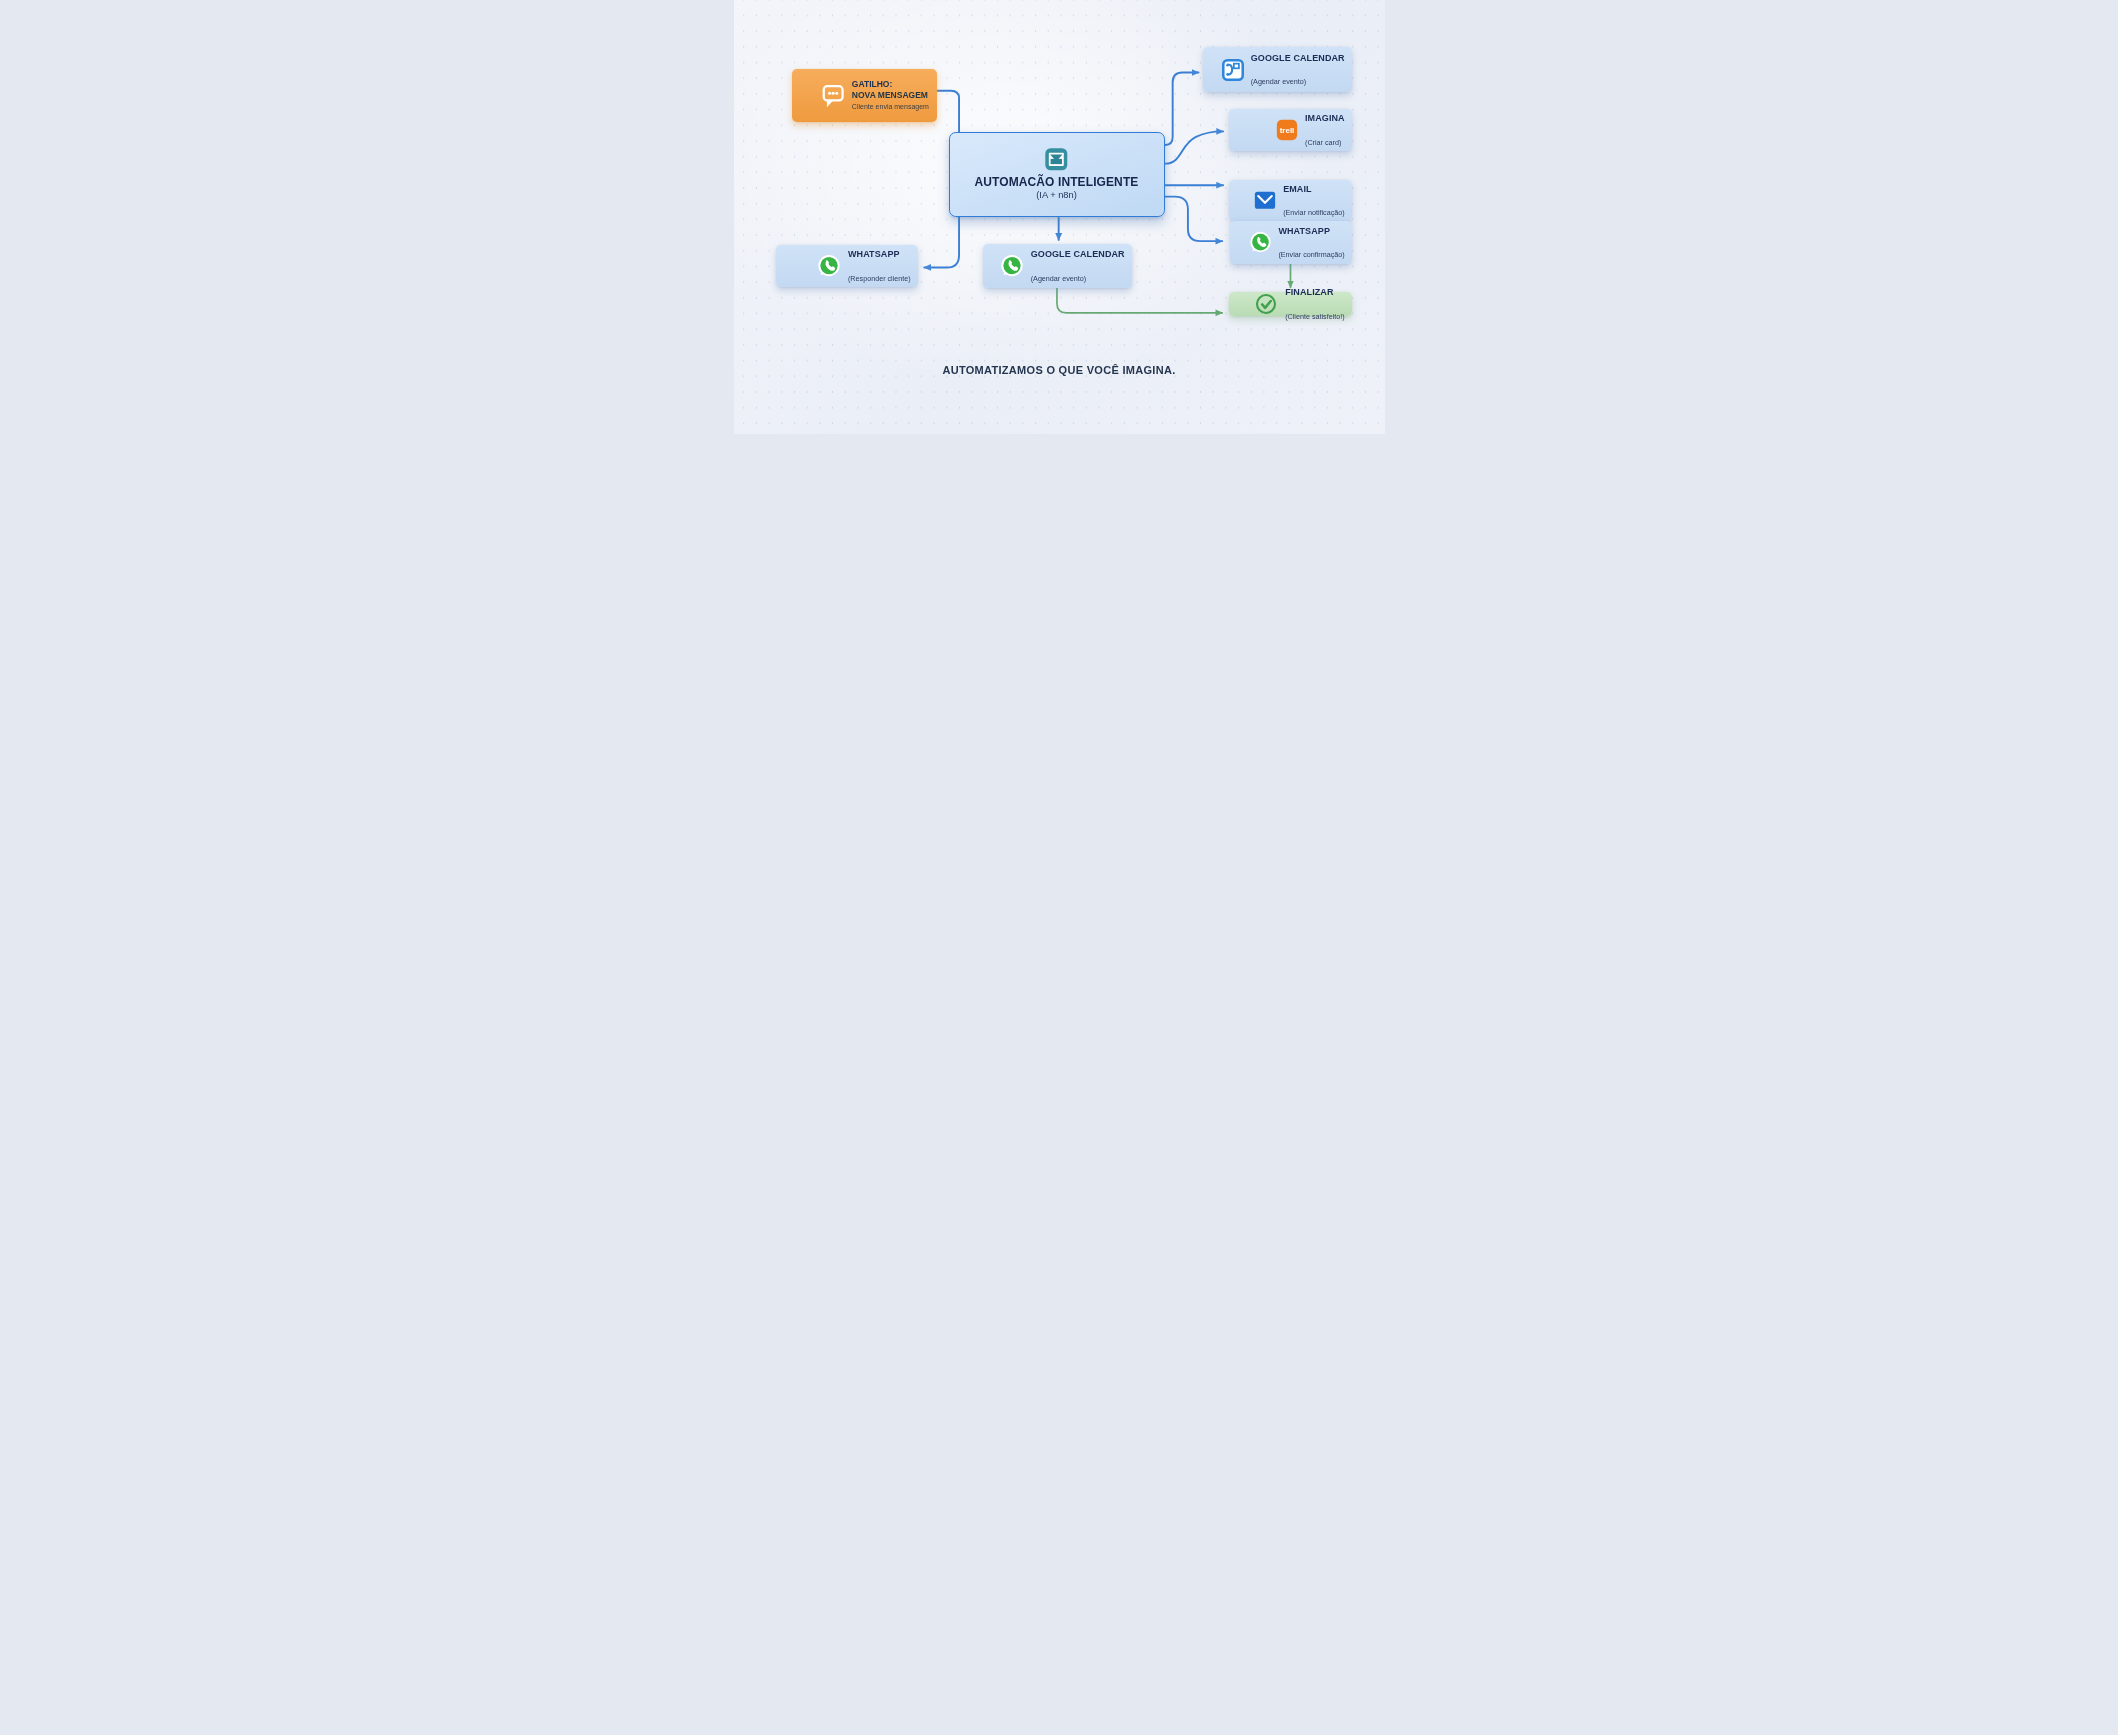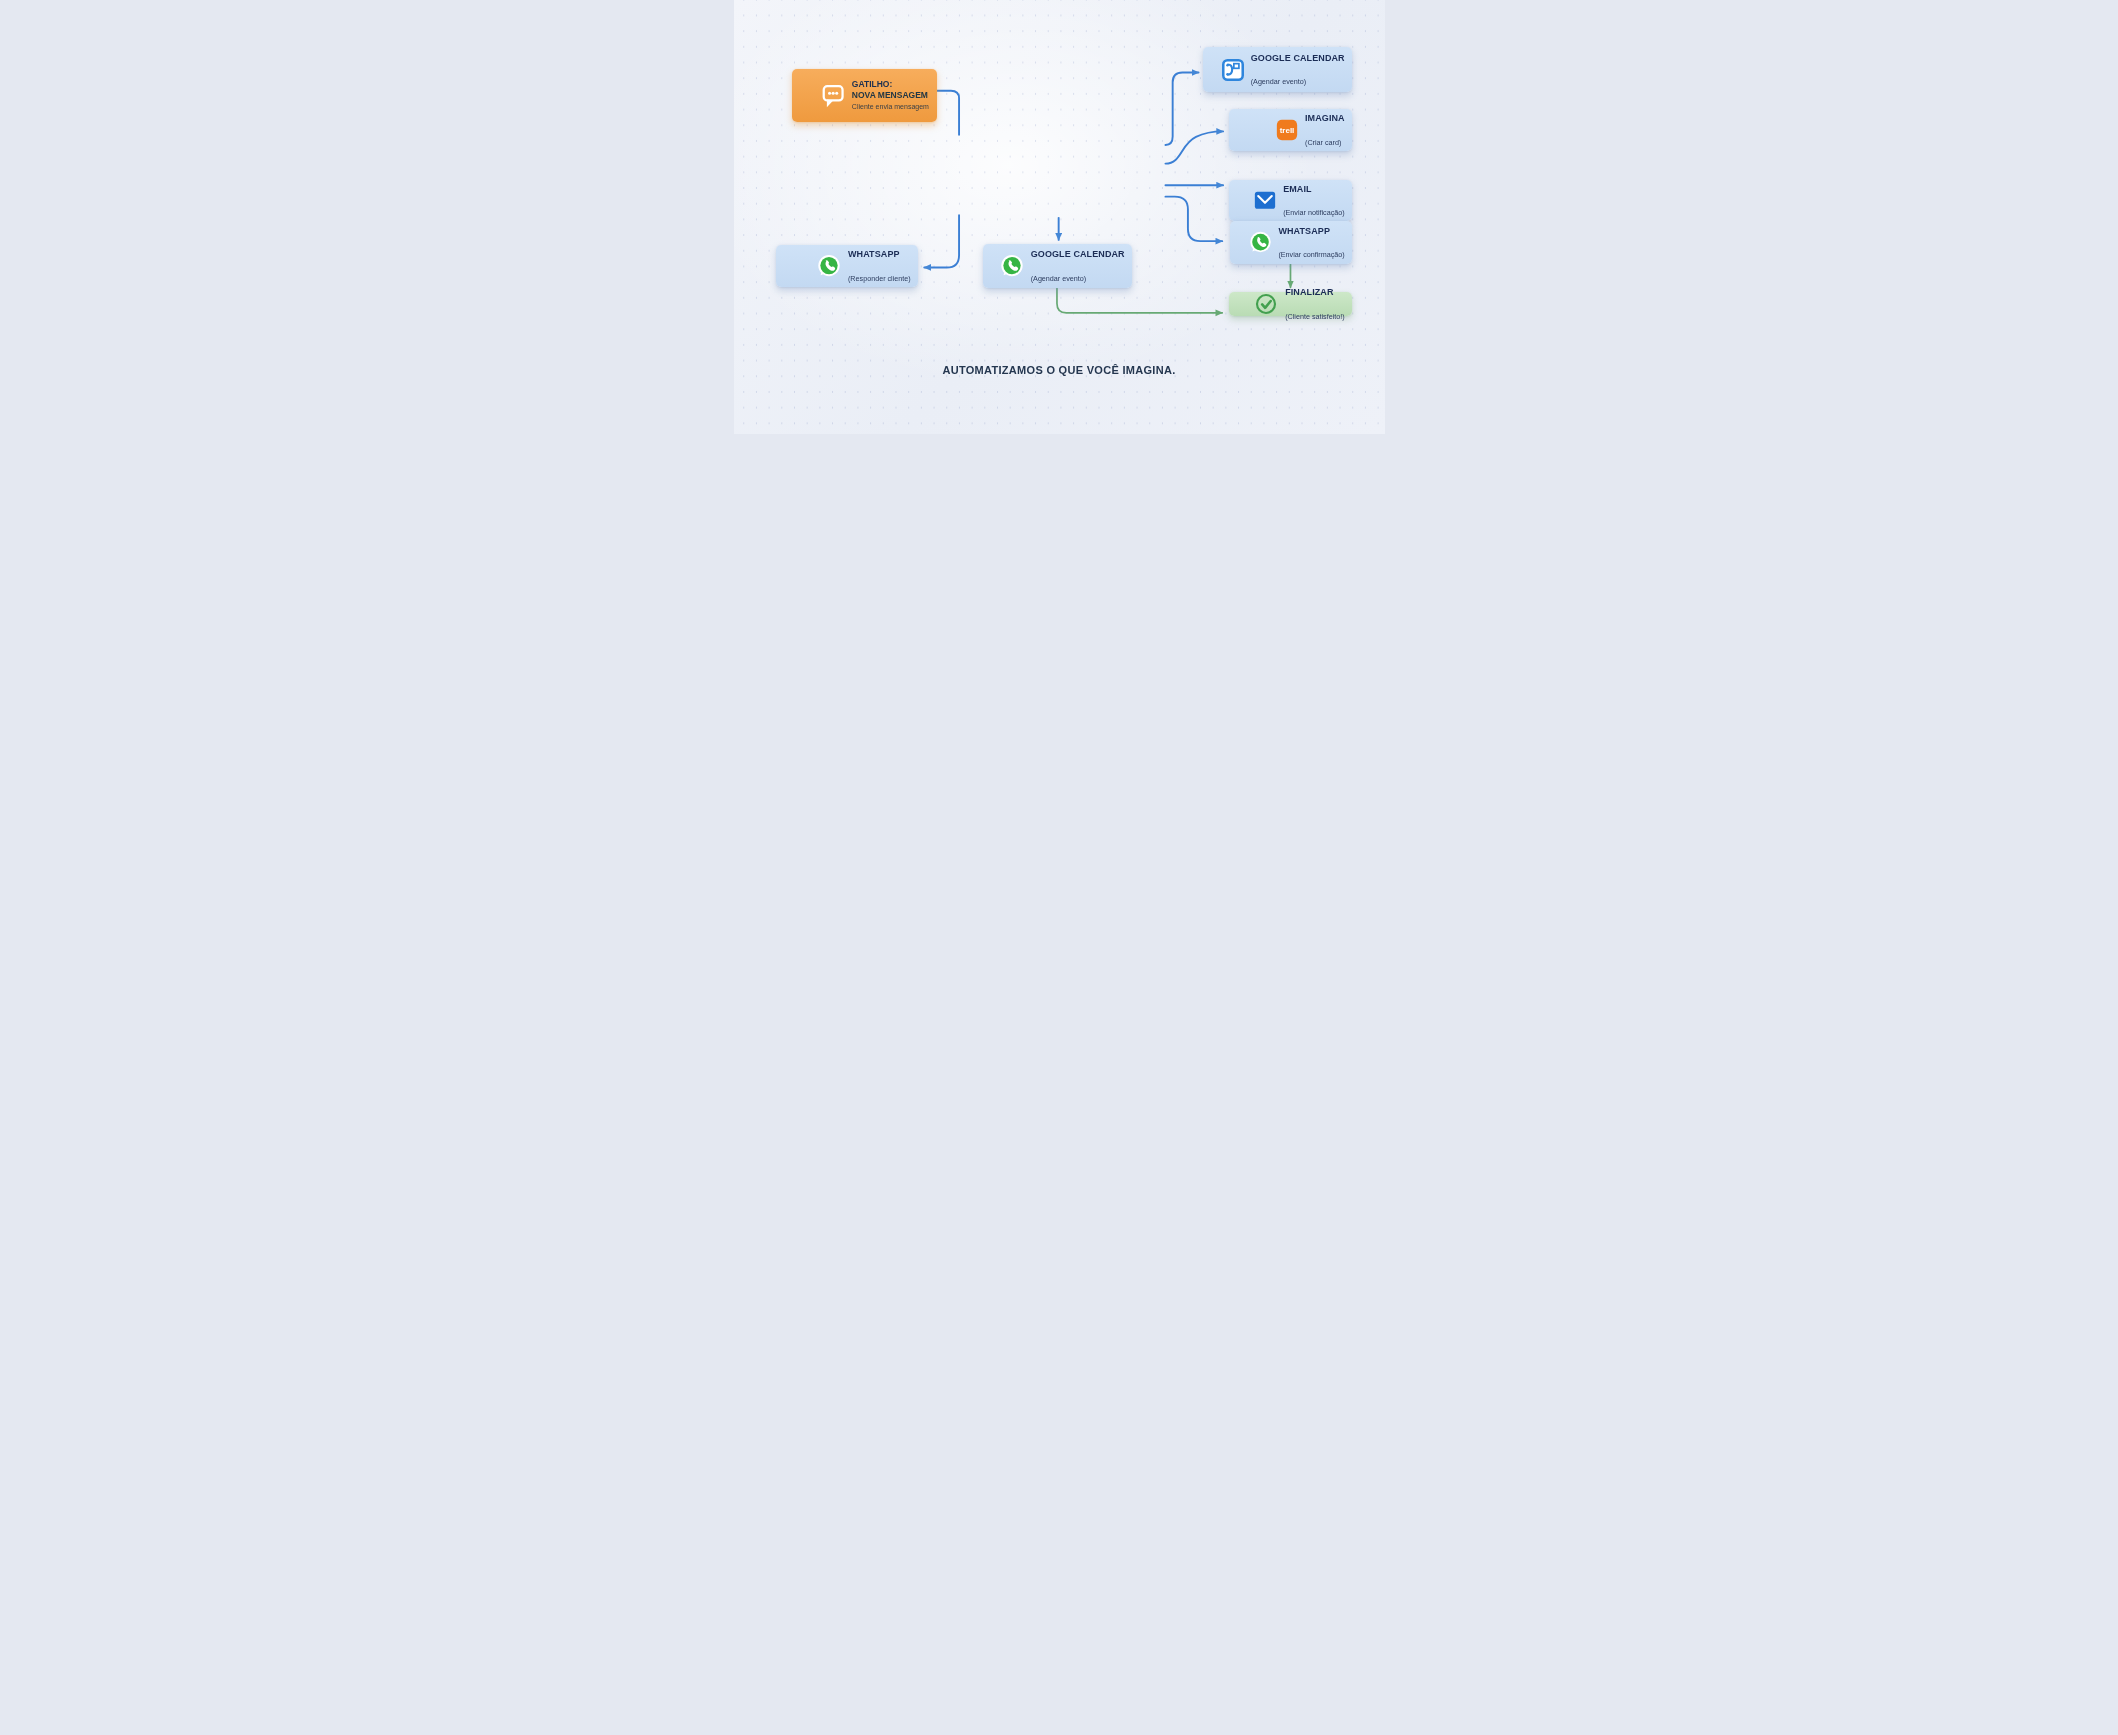--- a/index.html
+++ b/index.html
@@ -77,20 +77,32 @@
       <circle cx="37" cy="23" r="3.4" fill="#ffffff"></circle>
       <polygon points="15,37 15,54 29,39" fill="#ffffff"></polygon>
     </svg>
     <div class="txt">
       <span class="gat-l1">GATILHO:</span>
       <span class="gat-l2">NOVA MENSAGEM</span>
       <span class="gat-sub">Cliente envia mensagem</span>
     </div>
   </div>
 
+  <div class="node center-node" style="left:215px;top:132px;width:216px;height:85px;padding:6px 8.5px;">
+    <svg class="icon" width="24.6" height="24.6" viewBox="0 0 56 56">
+      <rect x="3" y="3" width="50" height="50" rx="12" fill="#368fa0"></rect>
+      <rect x="11" y="13" width="34" height="30" rx="2" fill="#ffffff"></rect>
+      <rect x="15" y="27" width="26" height="12" fill="#2e8496"></rect>
+      <polygon points="14,17 42,17 28,33" fill="#2e8496"></polygon>
+    </svg>
+    <div class="txt" style="align-items:center;">
+      <span class="center-title">AUTOMACÃO INTELIGENTE</span>
+      <span class="center-sub">(IA + n8n)</span>
+    </div>
+  </div>
 
   <div class="node blue" style="left:469px;top:47px;width:149px;height:45px;padding:0 6.8px;border-radius:5.1px;">
     <svg class="icon" width="22" height="22" viewBox="0 0 52 52">
       <rect x="3" y="3" width="46" height="46" rx="10" fill="#ffffff" stroke="#2f86dd" stroke-width="6"></rect>
       <rect x="28" y="11" width="12" height="11" fill="none" stroke="#2f86dd" stroke-width="4"></rect>
       <path d="M14 13 c8 0 10 5 10 12 c0 8 -4 12 -10 12" fill="none" stroke="#2f86dd" stroke-width="5" stroke-linecap="round"></path>
       <circle cx="13" cy="15" r="3" fill="#2f86dd"></circle>
       <circle cx="13" cy="36" r="3" fill="#2f86dd"></circle>
     </svg>
     <div class="txt">

